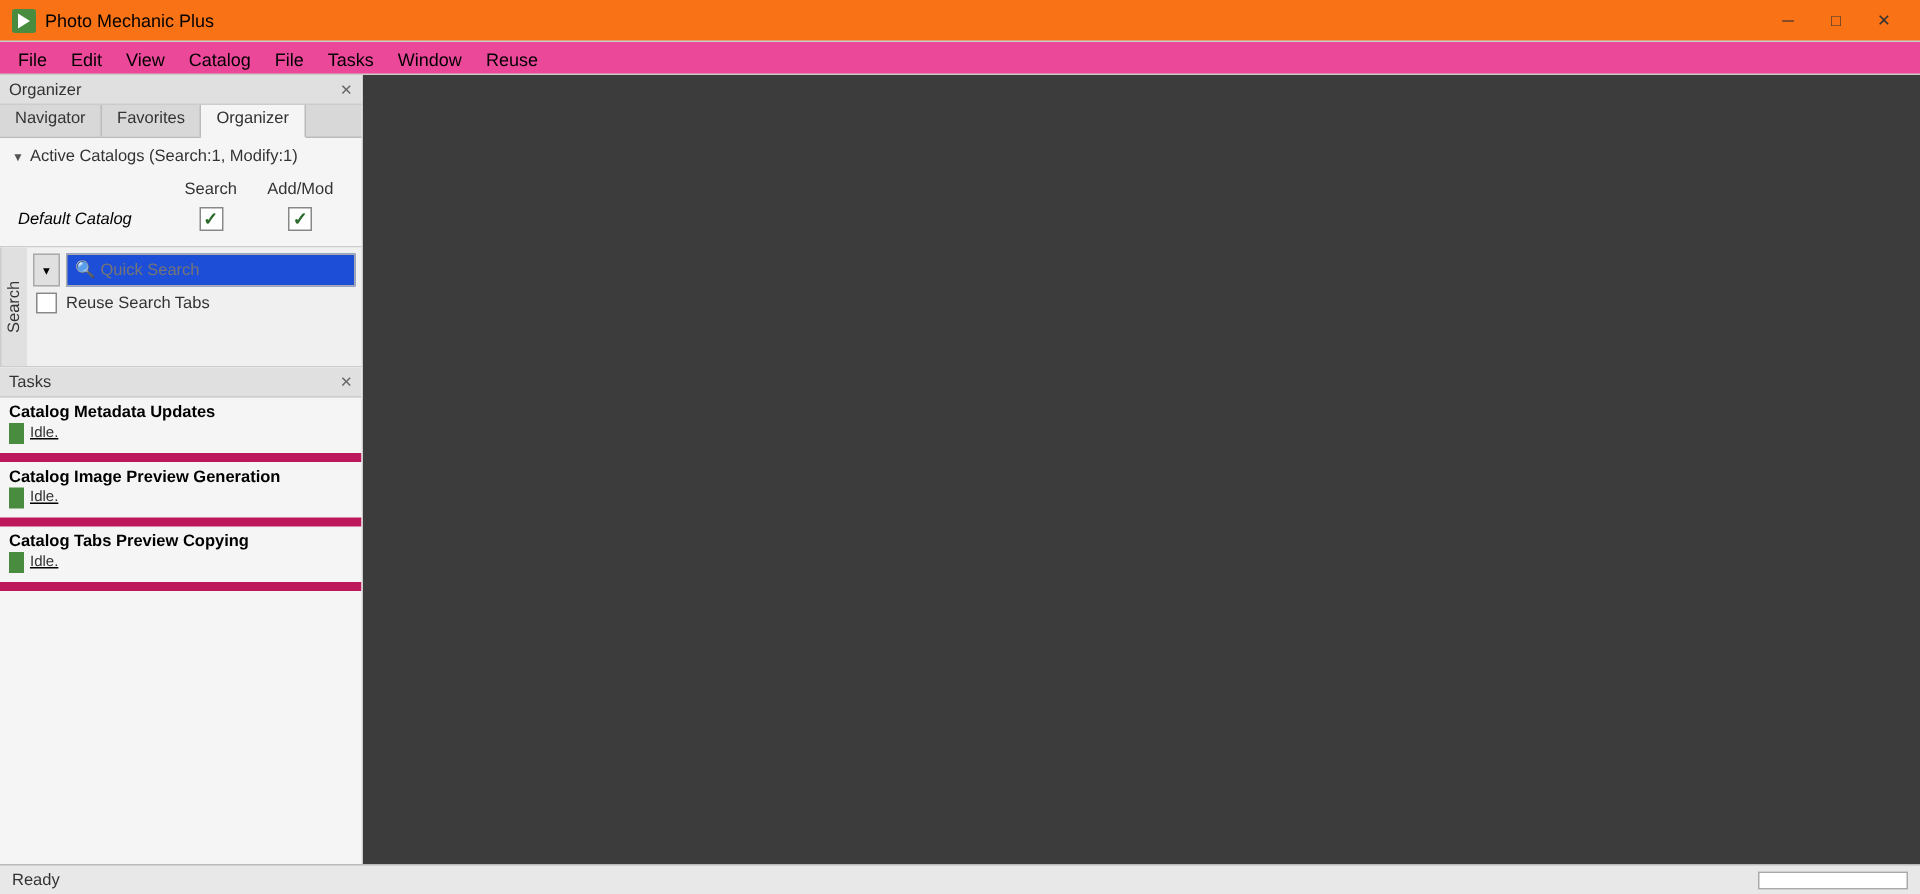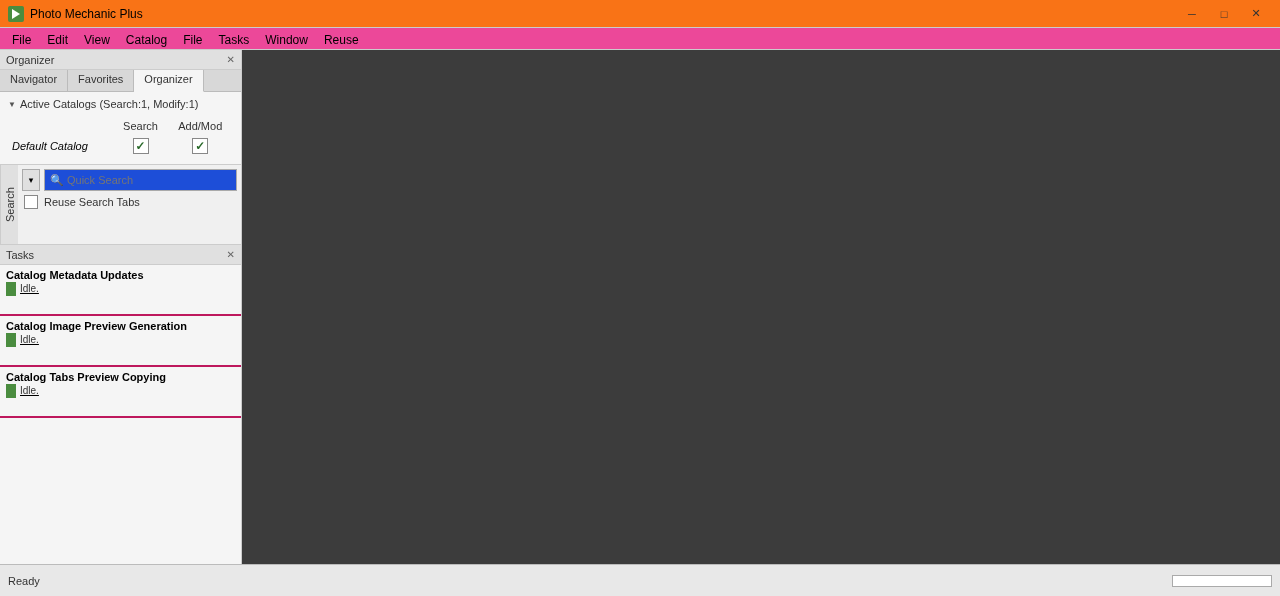--- a/index.html
+++ b/index.html
@@ -308,22 +308,22 @@
     
     .tasks-section {
       flex: 1;
       display: flex;
       flex-direction: column;
       background: #f5f5f5;
       overflow: hidden;
     }
 
     .task-item {
-      padding: 4px 6px 18px 6px;
-      border-bottom: 2px solid #be185d;
+      padding: 4px 6px 6px 6px;
+      border-bottom: 6px solid #be185d;
     }
     .task-title {
       font-size: 11px;
       font-weight: bold;
       color: #000;
       margin-bottom: 1px;
     }
     .task-status {
       font-size: 10px;
       color: #333;
@@ -343,21 +343,21 @@
     }
 
     
     .right-panel {
       flex: 1;
       background: #3c3c3c;
     }
 
     
     .status-bar {
-      height: 32px;
+      height: 20px;
       background: #e8e8e8;
       border-top: 1px solid #bbb;
       display: flex;
       align-items: center;
       padding: 0 8px;
       font-size: 11px;
       color: #333;
       flex-shrink: 0;
     }
     .status-bar-right {

